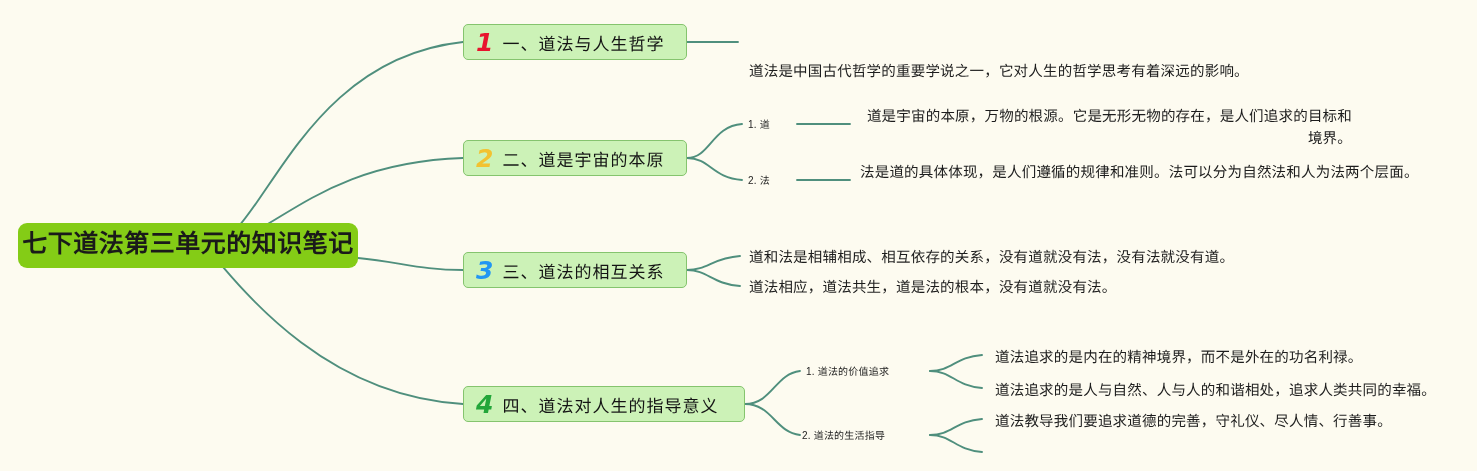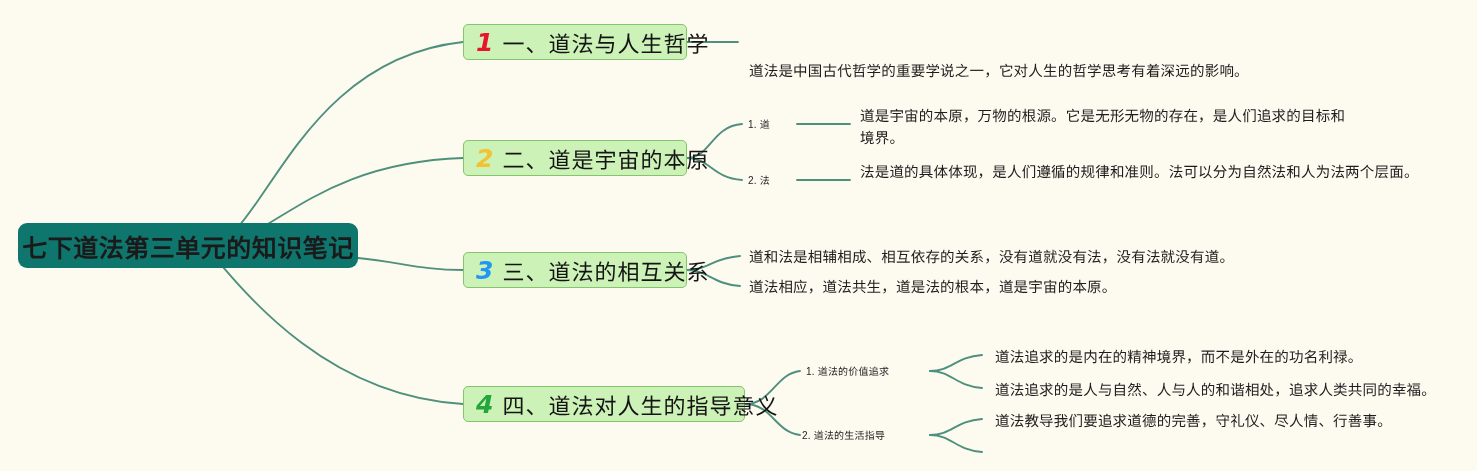--- a/index.html
+++ b/index.html
@@ -29,24 +29,24 @@
     pointer-events: none;
   }
 
   
   .root-node {
     position: absolute;
     left: 18px;
     top: 223px;
     width: 340px;
     height: 45px;
-    background: #0f766e;
+    background: #84cc16;
     border-radius: 9px;
     display: flex;
-    align-items: center;
+    align-items: flex-start;
     justify-content: center;
     box-sizing: border-box;
   }
   .root-label {
     font-size: 25px;
     font-weight: bold;
     color: #1a1a1a;
     letter-spacing: 0.5px;
     white-space: nowrap;
   }
@@ -65,21 +65,21 @@
   }
   .branch-num {
     font-size: 25px;
     font-weight: bold;
     font-style: italic;
     line-height: 1;
     margin-right: 9px;
     font-family: "DejaVu Sans", sans-serif;
   }
   .branch-title {
-    font-size: 22px;
+    font-size: 17px;
     color: #141414;
     white-space: nowrap;
     letter-spacing: 1px;
   }
 
   
   .leaf-text {
     position: absolute;
     font-size: 14.5px;
     color: #1d1d1d;
@@ -88,20 +88,21 @@
   }
   .sub-label {
     position: absolute;
     font-size: 10px;
     color: #1d1d1d;
     white-space: nowrap;
     letter-spacing: 0.2px;
   }
   .wrap-2 {
     width: 492px;
+    text-align: right;
   }
 </style>
 </head>
 <body>
 
 <div id="canvas">
 
   <svg id="edges" viewBox="0 0 1477 471">
     <g fill="none" stroke="#4f8f7d" stroke-width="1.9" stroke-linecap="round">
 
@@ -152,21 +153,21 @@
   <div class="sub-label" style="left:748px; top:116px;">1. 道</div>
   <div class="leaf-text wrap-2" style="left:860px; top:105px;">道是宇宙的本原，万物的根源。它是无形无物的存在，是人们追求的目标和境界。</div>
   <div class="sub-label" style="left:748px; top:172px;">2. 法</div>
   <div class="leaf-text" style="left:860px; top:161px; width:560px;">法是道的具体体现，是人们遵循的规律和准则。法可以分为自然法和人为法两个层面。</div>
 
   <div class="branch-node" style="left:463px; top:252px; width:224px;">
     <span class="branch-num" style="color:#2196f3;">3</span>
     <span class="branch-title">三、道法的相互关系</span>
   </div>
   <div class="leaf-text" style="left:749px; top:246px; width:520px;">道和法是相辅相成、相互依存的关系，没有道就没有法，没有法就没有道。</div>
-  <div class="leaf-text" style="left:749px; top:276px; width:520px;">道法相应，道法共生，道是法的根本，道是宇宙的本原。</div>
+  <div class="leaf-text" style="left:749px; top:276px; width:520px;">道法相应，道法共生，道是法的根本，没有道就没有法。</div>
 
   <div class="branch-node" style="left:463px; top:386px; width:282px;">
     <span class="branch-num" style="color:#23a63a;">4</span>
     <span class="branch-title">四、道法对人生的指导意义</span>
   </div>
 
   <div class="sub-label" style="left:806px; top:363px;">1. 道法的价值追求</div>
   <div class="leaf-text" style="left:995px; top:379px; width:470px;">道法追求的是人与自然、人与人的和谐相处，追求人类共同的幸福。</div>
   <div class="leaf-text" style="left:995px; top:346px; width:470px;">道法追求的是内在的精神境界，而不是外在的功名利禄。</div>
 

